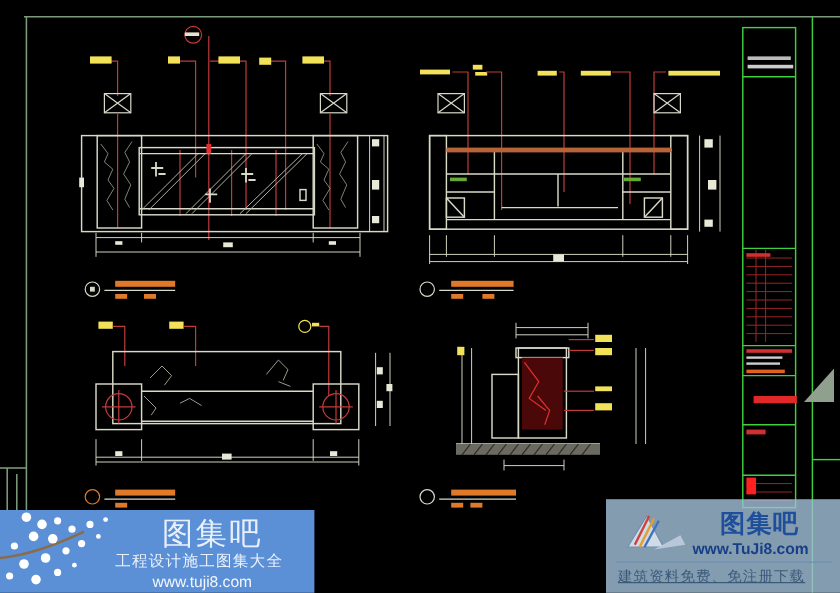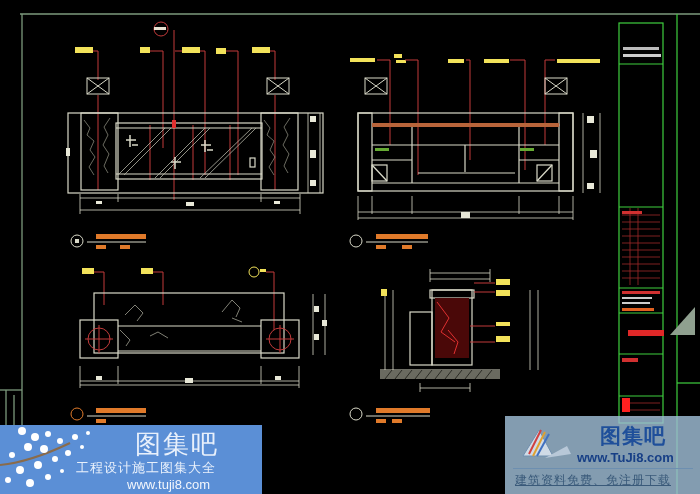--- a/index.html
+++ b/index.html
@@ -1,21 +1,21 @@
 <!DOCTYPE html>
 <html><head>
 <meta charset="utf-8">
 <style>
   html,body{margin:0;padding:0;background:#000;}
   body{width:700px;height:494px;position:relative;overflow:hidden;font-family:"DejaVu Sans",sans-serif;}
   .canvas{position:absolute;left:0;top:0;width:686px;height:494px;background:#000;}
   svg{position:absolute;left:0;top:0;}
   .wm-left{position:absolute;left:0;top:425px;width:262px;height:69px;background:#5b8fd6;overflow:hidden;}
   .wm-left .title{position:absolute;left:135px;top:2px;font-size:26px;color:#e8f0fb;letter-spacing:2px;font-family:"DejaVu Serif",serif;}
-  .wm-left .sub{position:absolute;left:76px;top:34px;font-size:13px;color:#e8f0fb;letter-spacing:1px;font-family:"DejaVu Serif",serif;}
+  .wm-left .sub{position:absolute;left:96px;top:34px;font-size:13px;color:#e8f0fb;letter-spacing:1px;font-family:"DejaVu Serif",serif;}
   .wm-left .url{position:absolute;left:127px;top:52px;font-size:13px;color:#f2f6fc;font-family:"Liberation Sans",sans-serif;}
   .wm-right{position:absolute;left:505px;top:416px;width:195px;height:78px;background:rgba(160,190,215,0.82);overflow:hidden;}
   .wm-right .title{position:absolute;left:95px;top:6px;font-size:21px;color:#1f4f9a;font-weight:bold;letter-spacing:1px;}
   .wm-right .url{position:absolute;left:72px;top:34px;font-size:13px;color:#173f86;font-weight:bold;font-family:"Liberation Sans",sans-serif;}
   .wm-right .sub{position:absolute;left:10px;top:56px;font-size:12px;color:#3a5a7a;letter-spacing:1px;text-decoration:underline;}
   .wm-right .rule{position:absolute;left:8px;top:52px;width:180px;height:1px;background:#6d8fb0;}
   .flowers{position:absolute;left:0;top:0;}
 </style>
 </head>
 <body>

